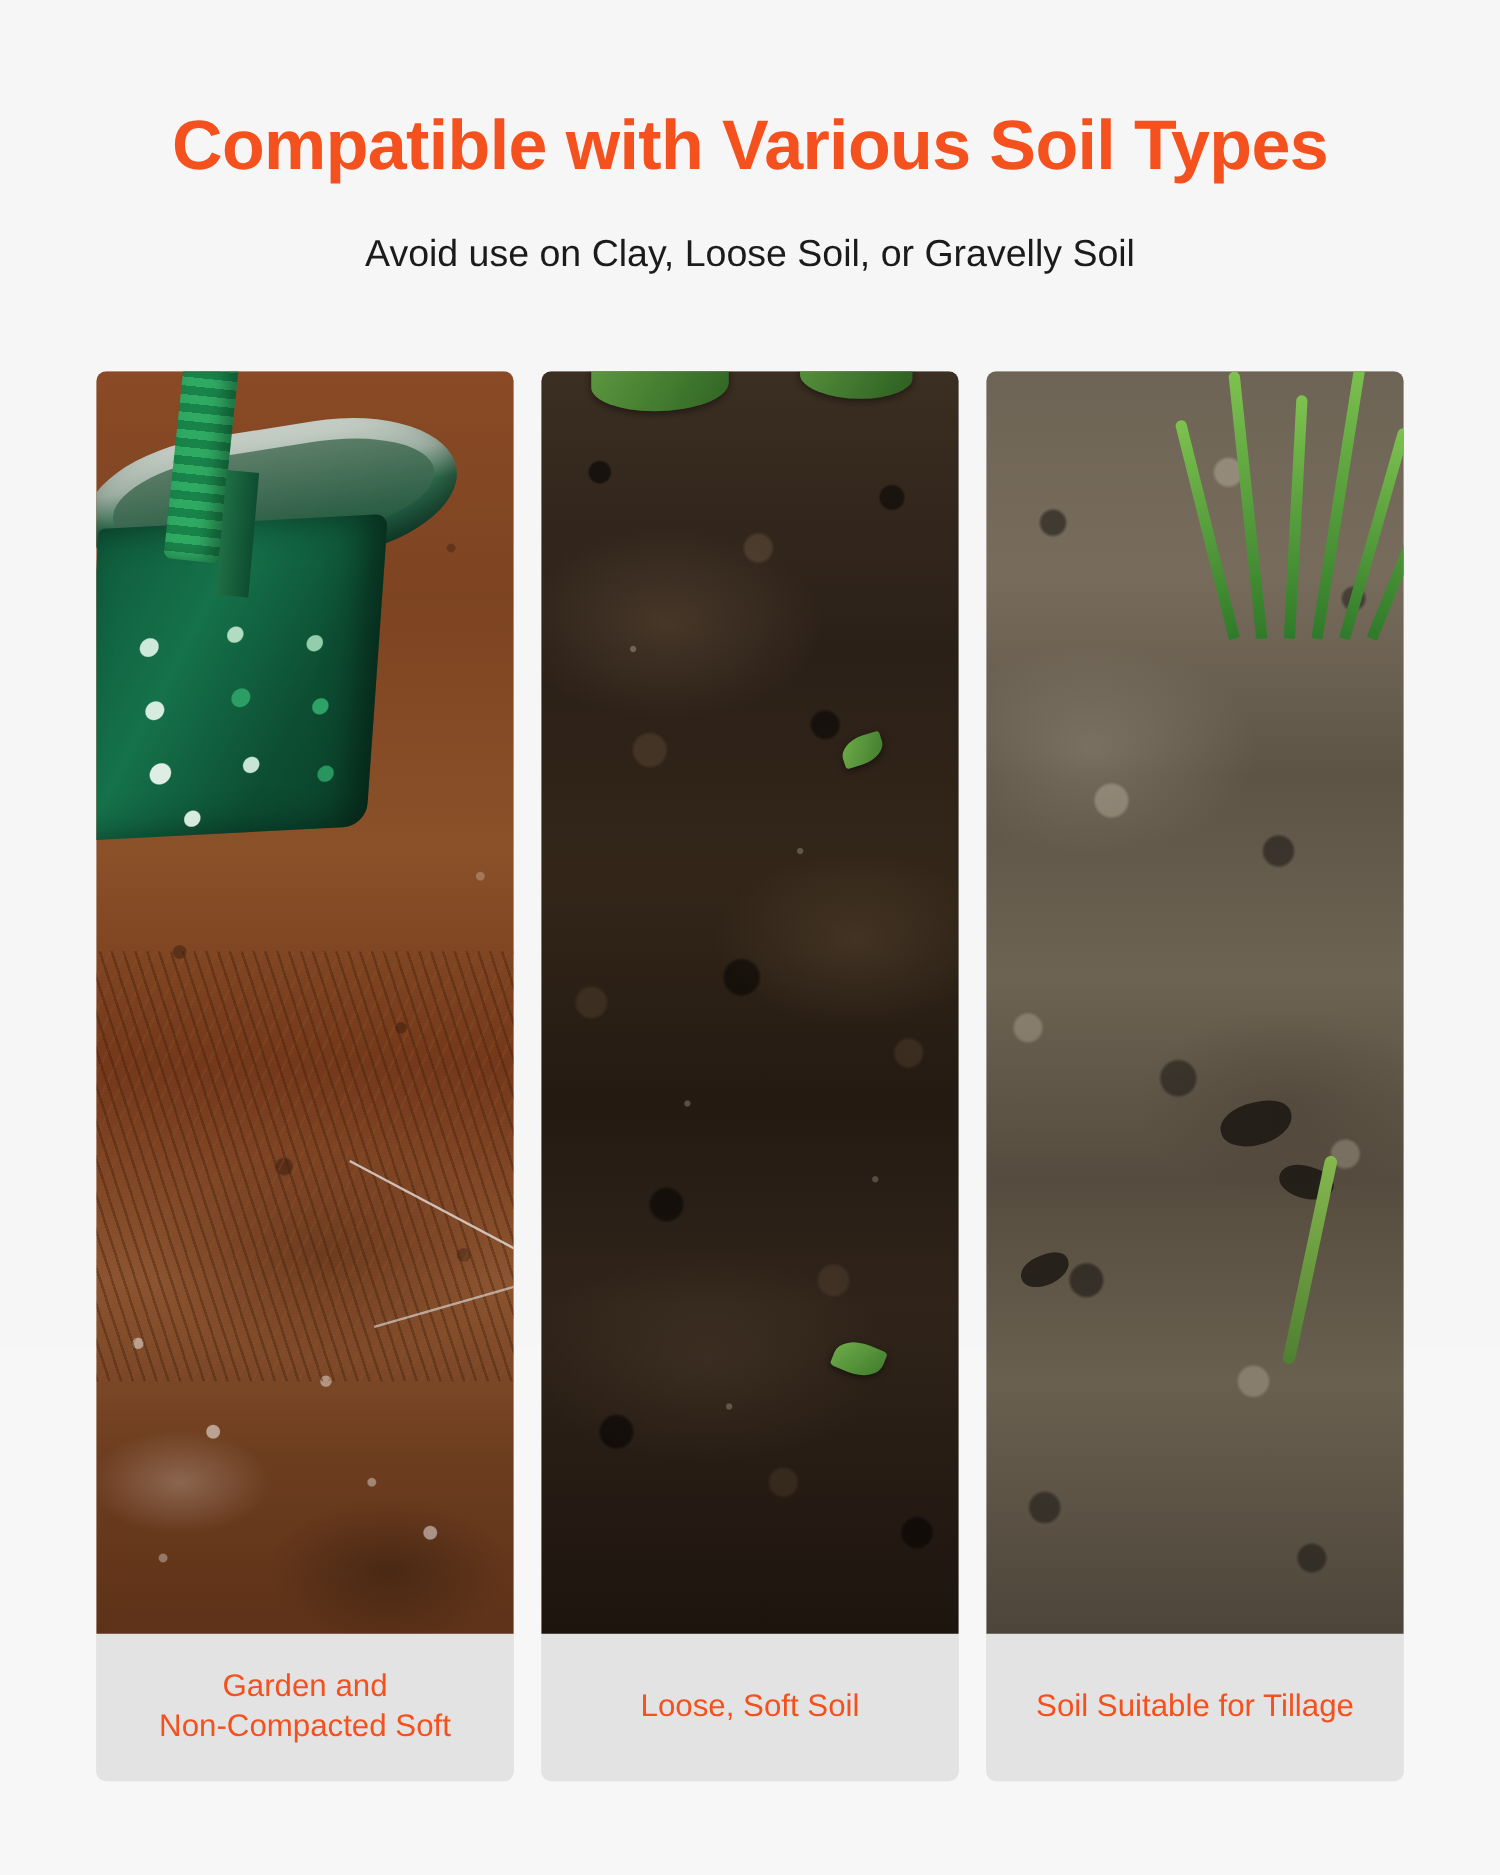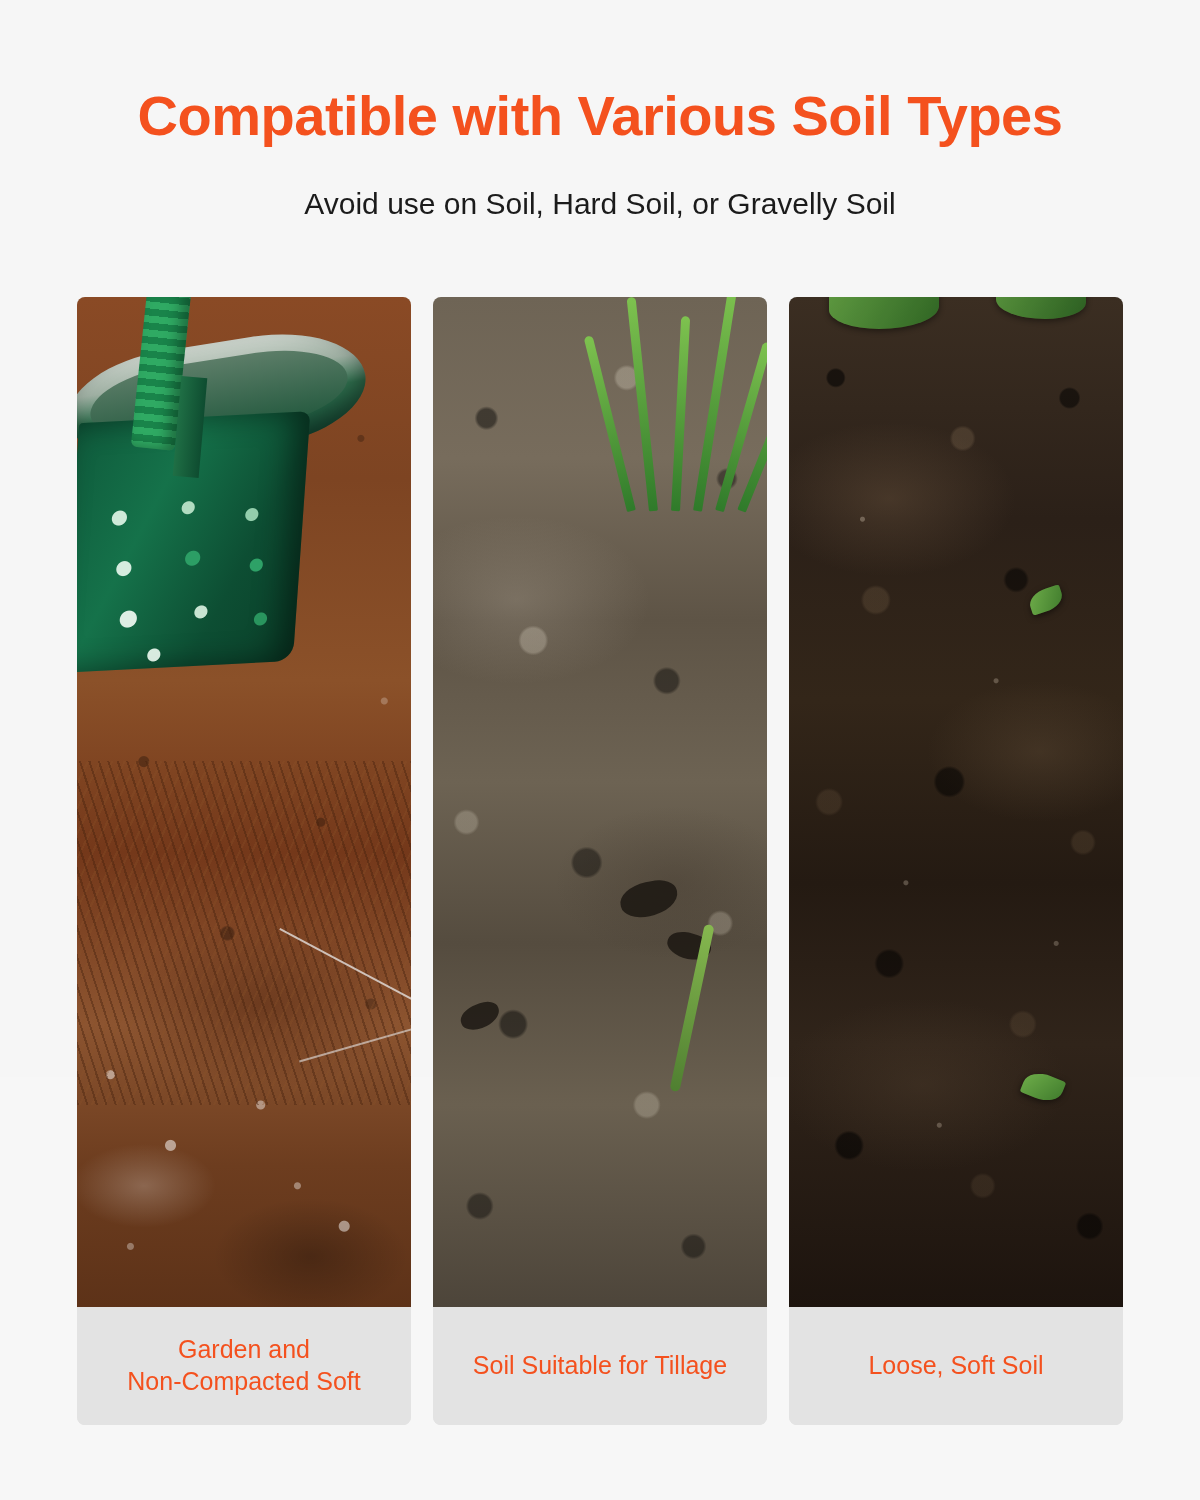--- a/index.html
+++ b/index.html
@@ -297,21 +297,21 @@
     transform: rotate(12deg);
     border-radius: 5px;
   }
 </style>
 </head>
 <body>
 
 <div class="page">
 
   <h1 class="headline">Compatible with Various Soil Types</h1>
-  <p class="subhead">Avoid use on Soil, Hard Soil, or Gravelly Soil</p>
+  <p class="subhead">Avoid use on Clay, Loose Soil, or Gravelly Soil</p>
 
   <div class="cards">
 
     <div class="card">
       <div class="photo soil1">
         <div class="grain"></div>
         <div class="fiber"></div>
         <div class="seeder">
           <div class="rim"></div>
           <div class="rim-inner"></div>
@@ -325,48 +325,48 @@
       </div>
       <div class="caption">
         <span>
           <span>Garden and</span><br>
           <span>Non-Compacted Soft</span>
         </span>
       </div>
     </div>
 
     <div class="card">
+      <div class="photo soil2">
+        <div class="grain"></div>
+        <div class="speck"></div>
+        <div class="leaf top"></div>
+        <div class="leaf top2"></div>
+        <div class="leaf a"></div>
+        <div class="leaf b"></div>
+      </div>
+      <div class="caption">
+        <span>Loose, Soft Soil</span>
+      </div>
+    </div>
+
+    <div class="card">
       <div class="photo soil3">
         <div class="grain"></div>
         <div class="dark-clod dc1"></div>
         <div class="dark-clod dc2"></div>
         <div class="dark-clod dc3"></div>
         <div class="grass">
           <i></i>
             <i></i>
             <i></i>
             <i></i>
             <i></i>
             <i></i>
         </div>
         <div class="stem"></div>
       </div>
       <div class="caption">
         <span>Soil Suitable for Tillage</span>
       </div>
     </div>
 
-    <div class="card">
-      <div class="photo soil2">
-        <div class="grain"></div>
-        <div class="speck"></div>
-        <div class="leaf top"></div>
-        <div class="leaf top2"></div>
-        <div class="leaf a"></div>
-        <div class="leaf b"></div>
-      </div>
-      <div class="caption">
-        <span>Loose, Soft Soil</span>
-      </div>
-    </div>
-
   </div>
 </div>
 
 </body></html>

